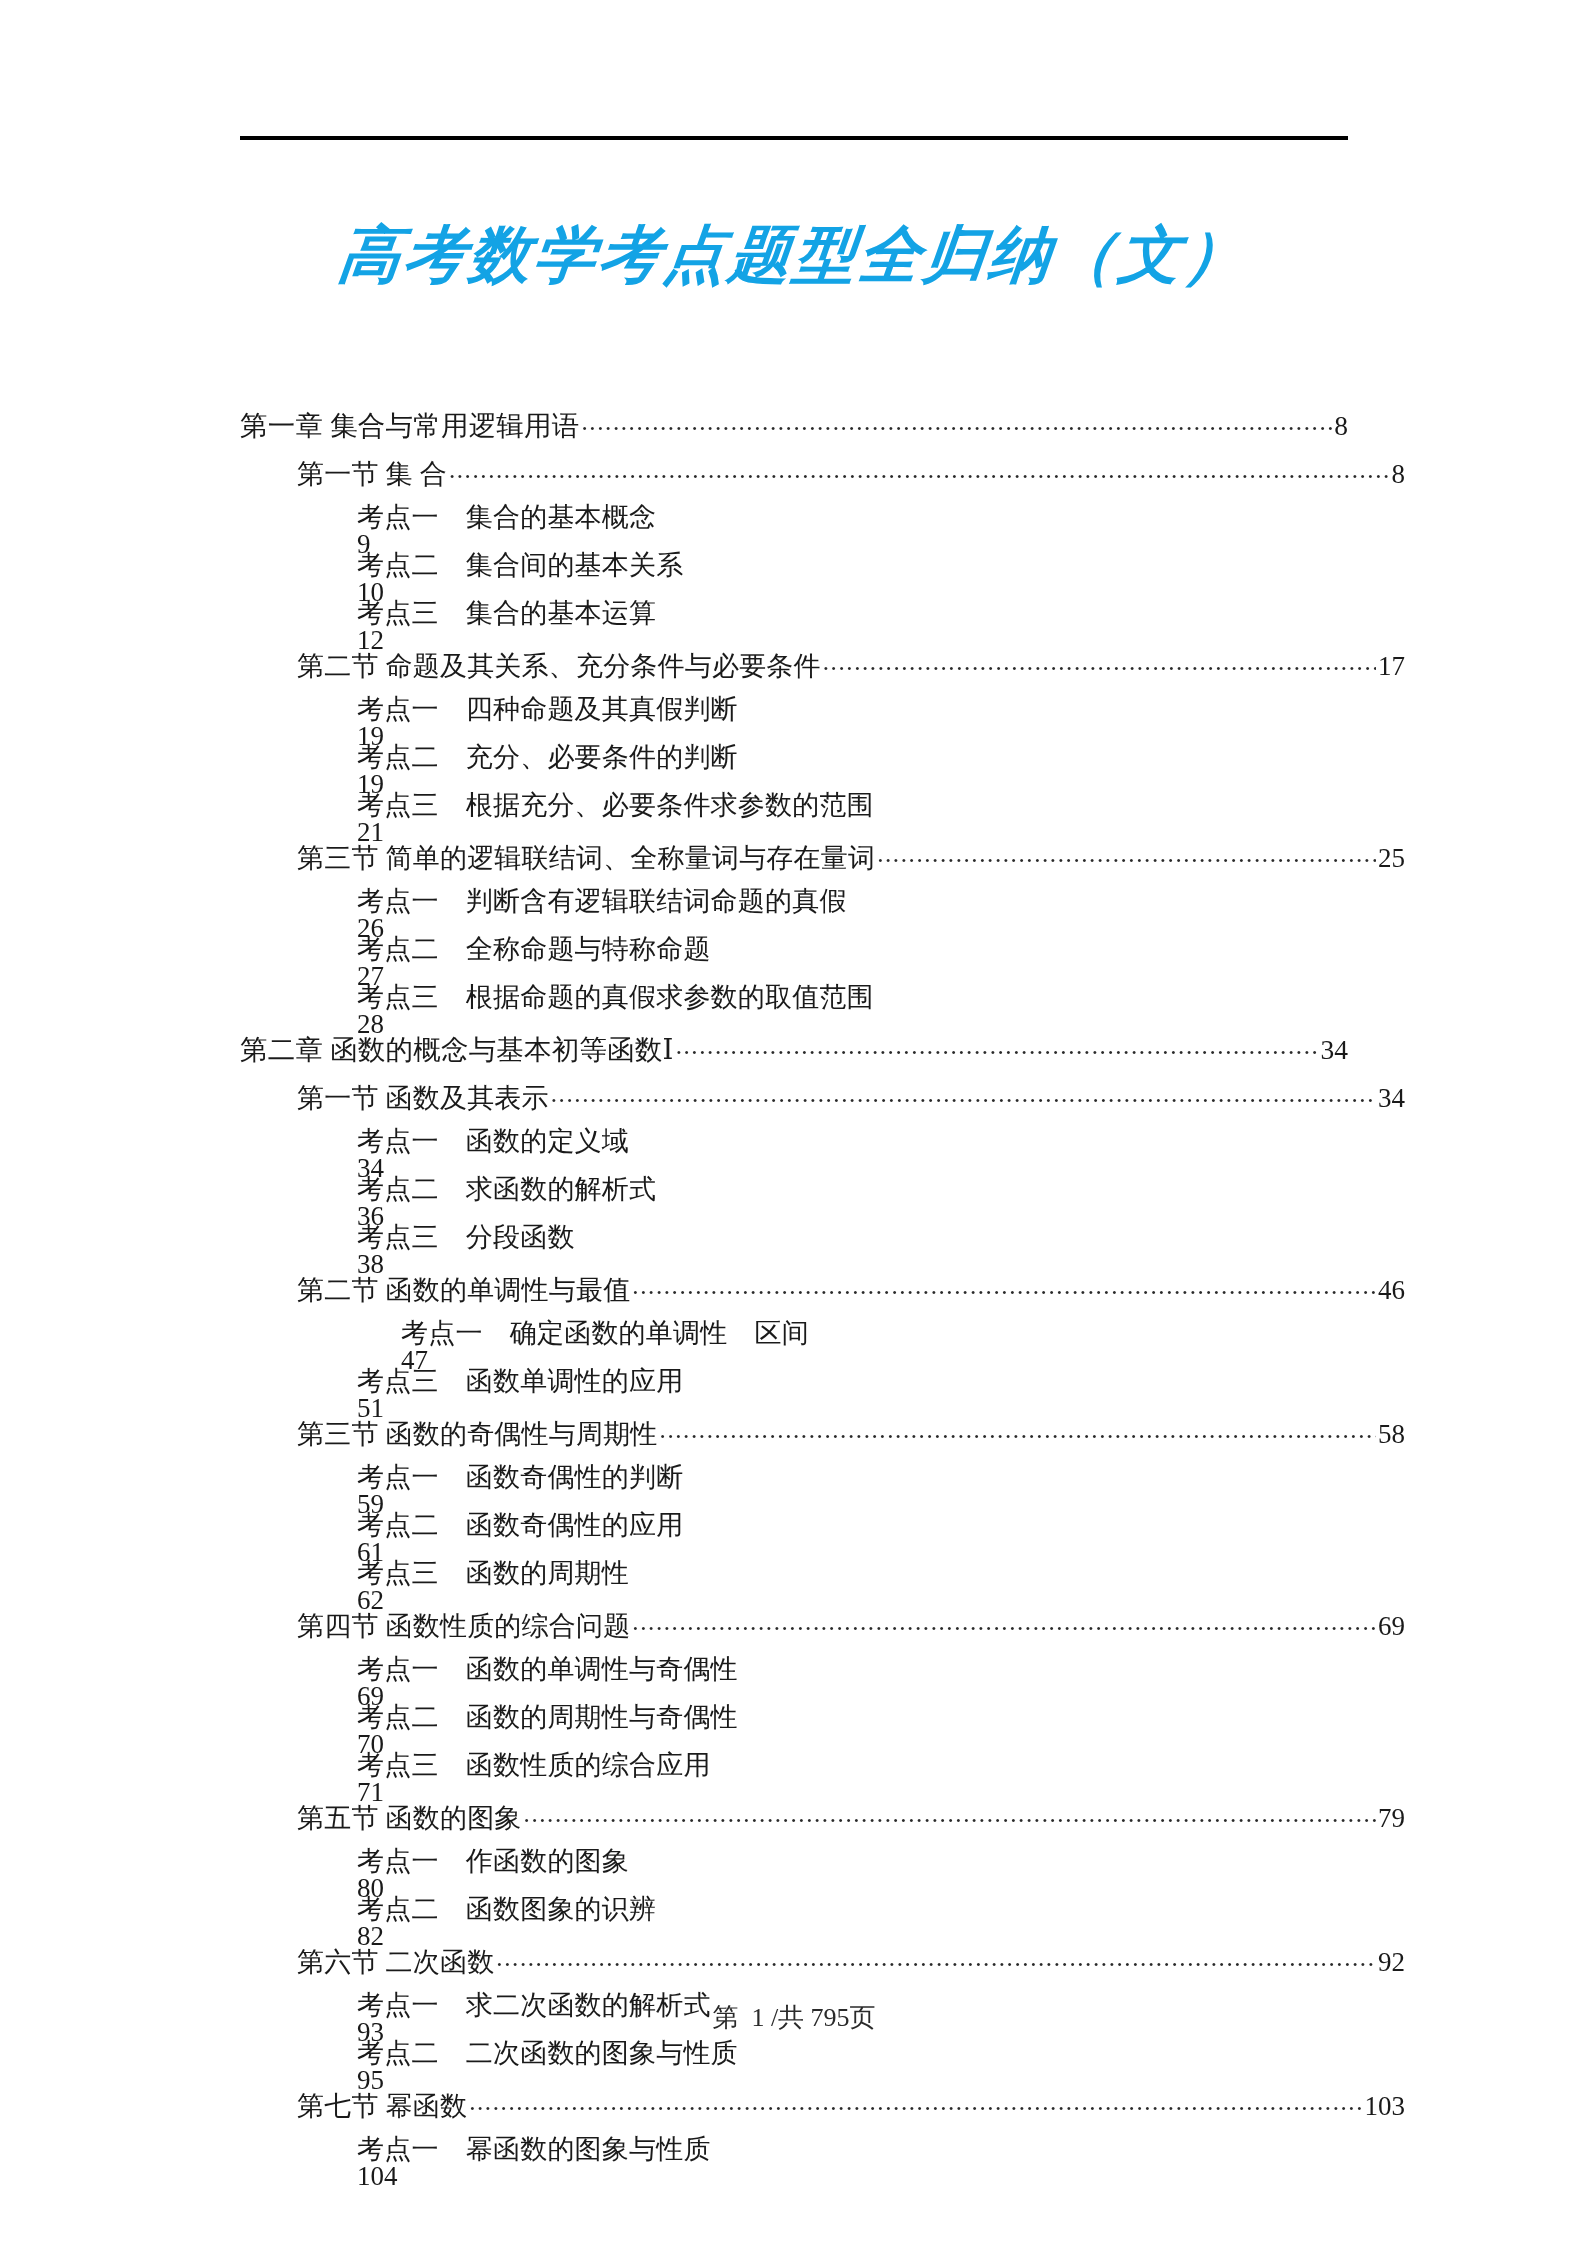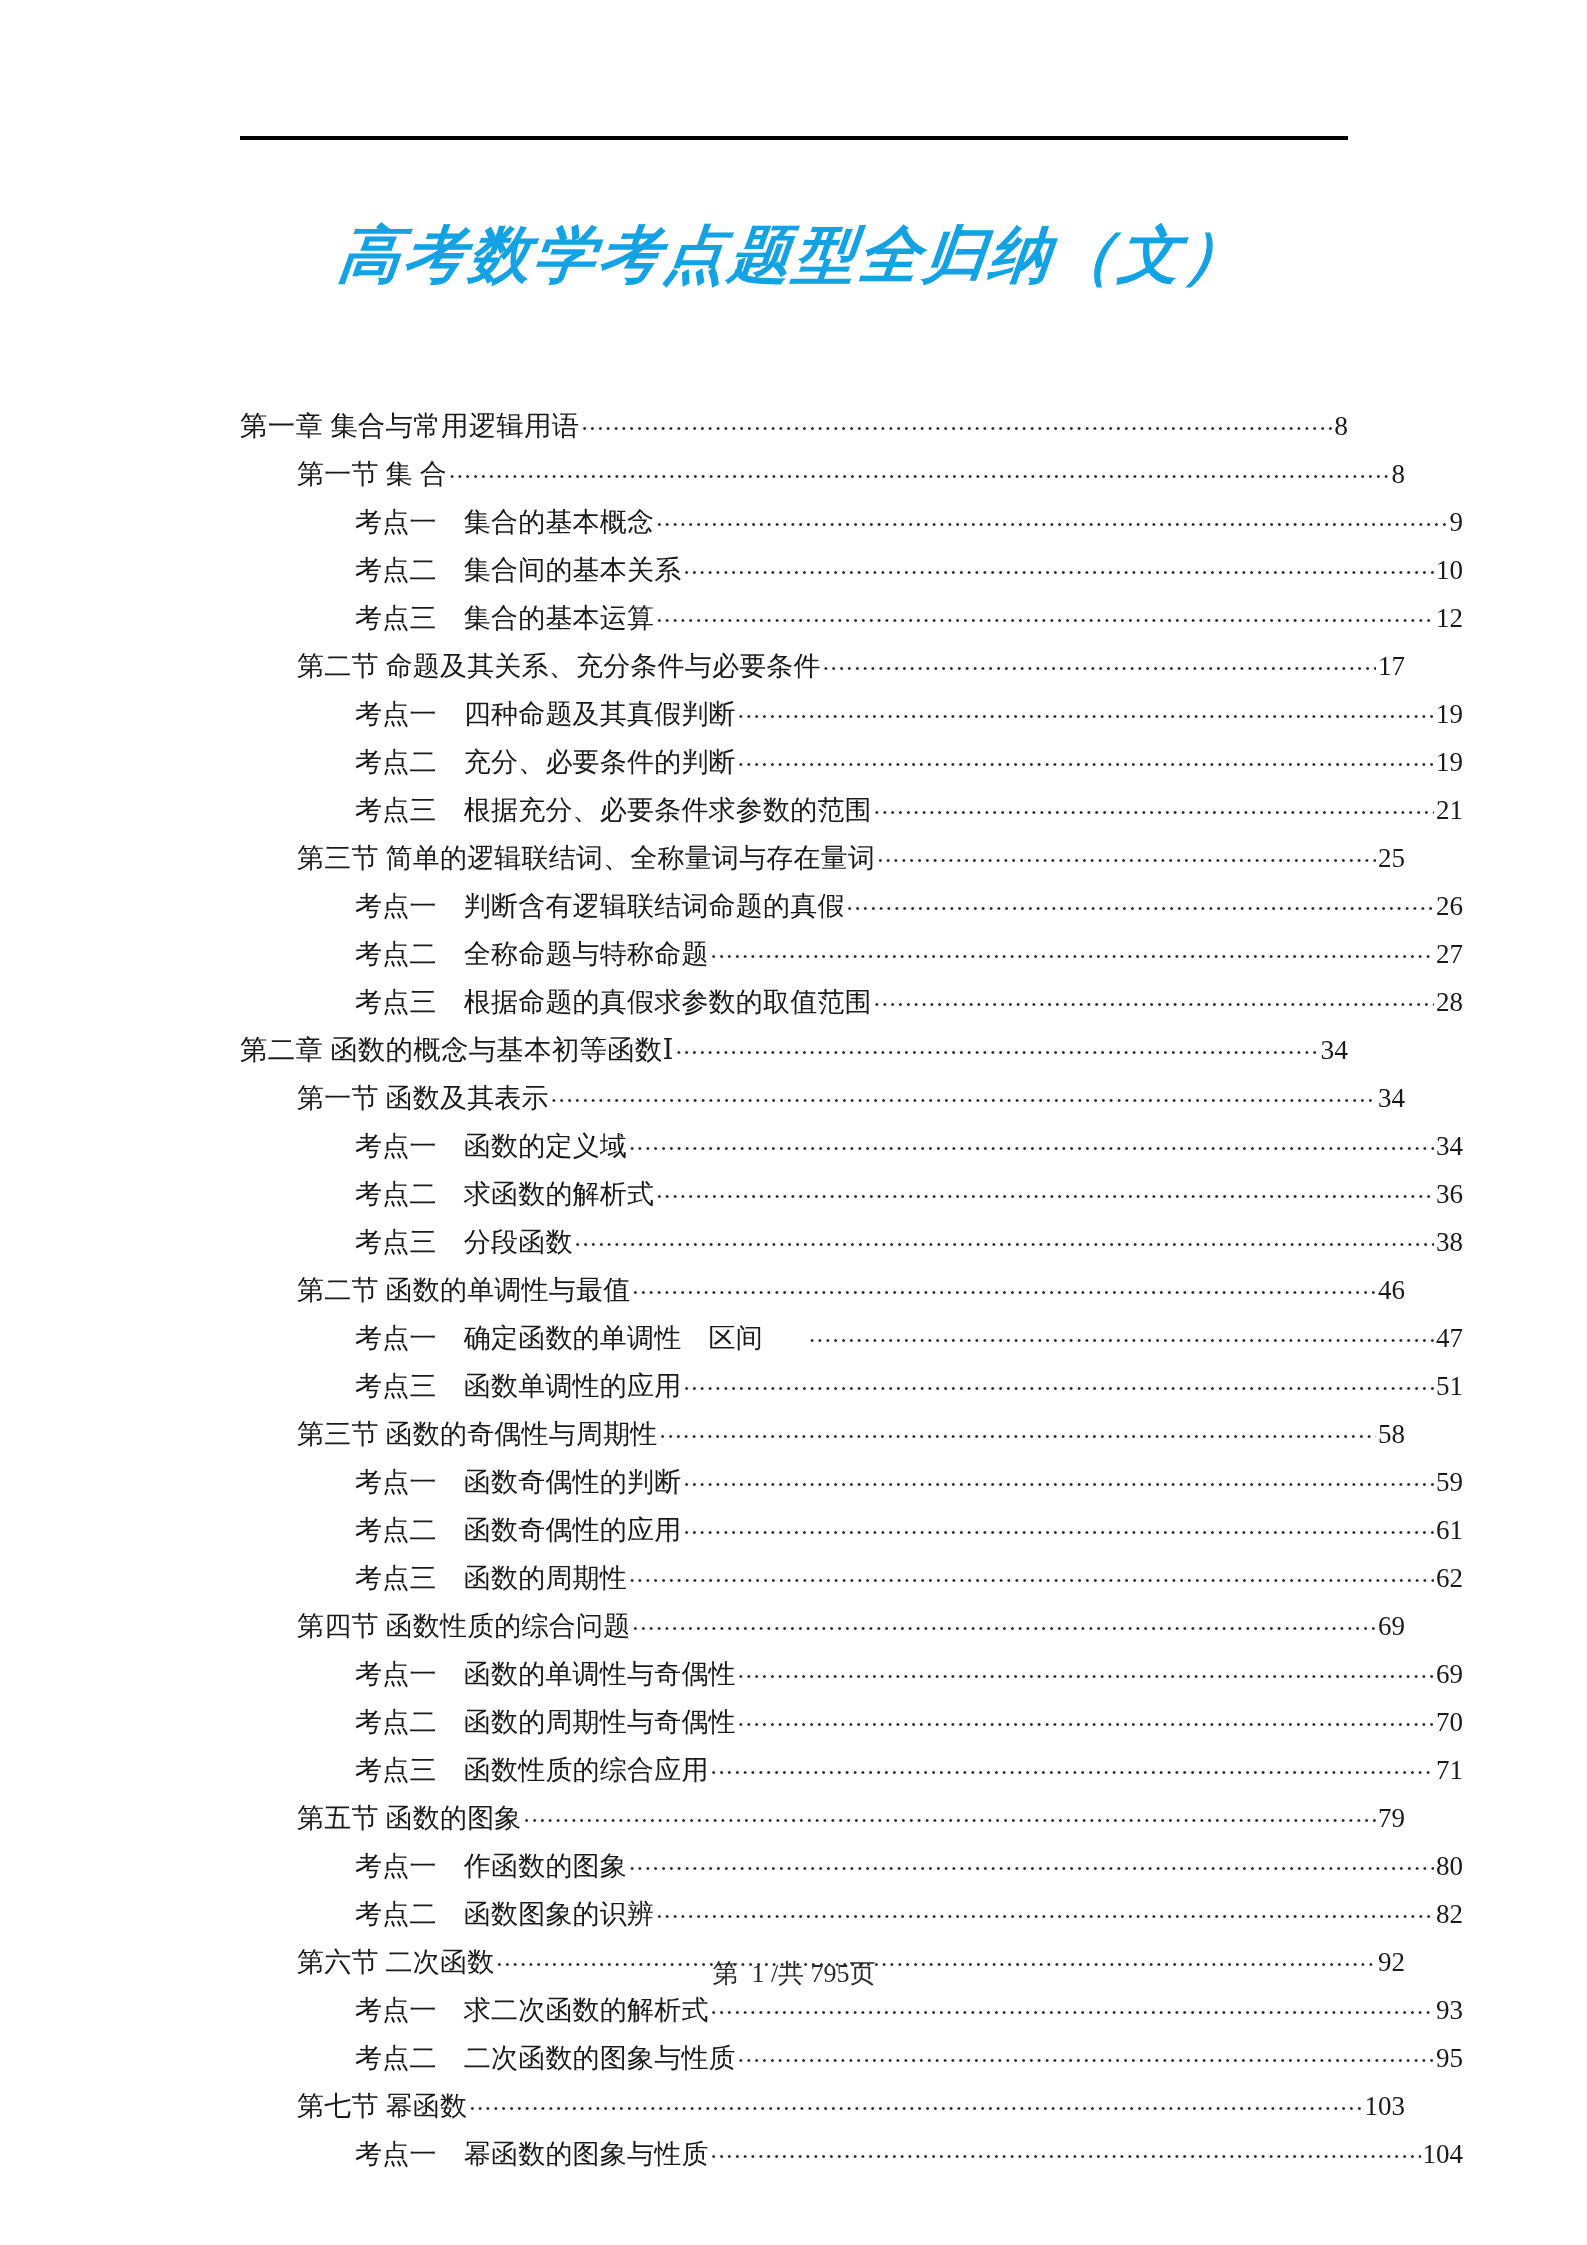--- a/index.html
+++ b/index.html
@@ -97,33 +97,33 @@
   .toc-entry .pageno {
     flex: 0 0 auto;
     font-size: 27px;
     text-align: right;
     font-family: "Liberation Serif", "DejaVu Serif", serif;
   }
 
   
   .lvl-chapter { padding-left: 0px;  height: 48px; justify-content: flex-end; }
   .lvl-section { padding-left: 57px; height: 48px; }
-  .lvl-point   { padding-left: 115px; height: 48px; }
+  .lvl-point   { padding-left: 115px; height: 48px; flex-direction: column; }
 
   .lvl-chapter .label,
   .lvl-chapter .pageno { font-size: 27.5px; }
 
   
   .gap-lead .leader { margin-left: 46px; }
 
   
   .footer {
     position: absolute;
     left: 240px;
-    top: 1956px;
+    top: 2000px;
     width: 1108px;
     text-align: center;
     font-size: 26px;
     color: #2a2a2a;
     white-space: pre;
     font-family: "Liberation Serif", "DejaVu Serif", serif;
   }
 </style>
 </head>
 <body>

